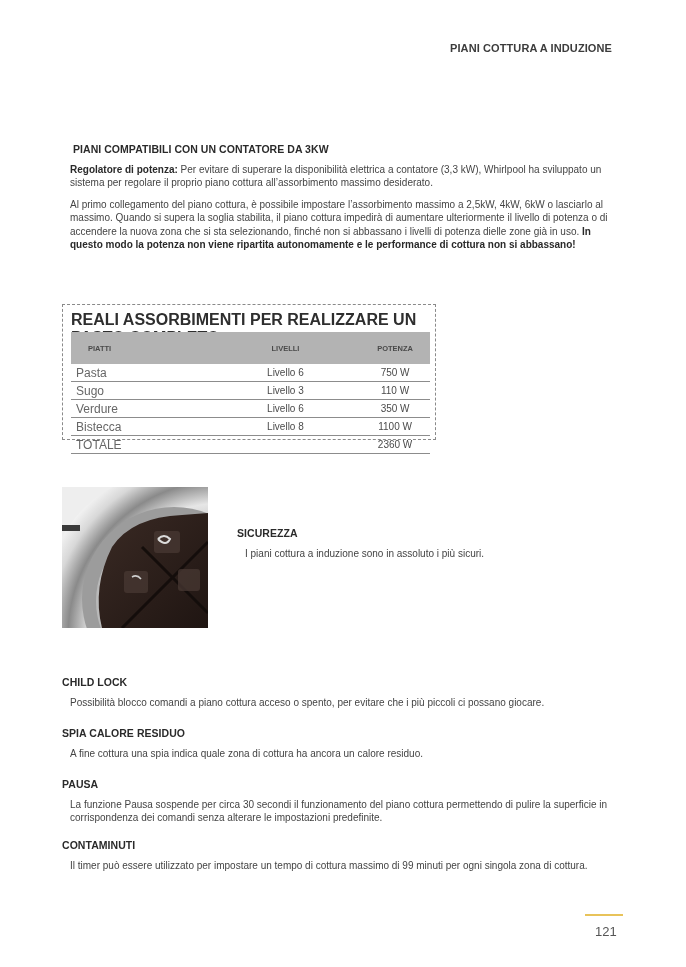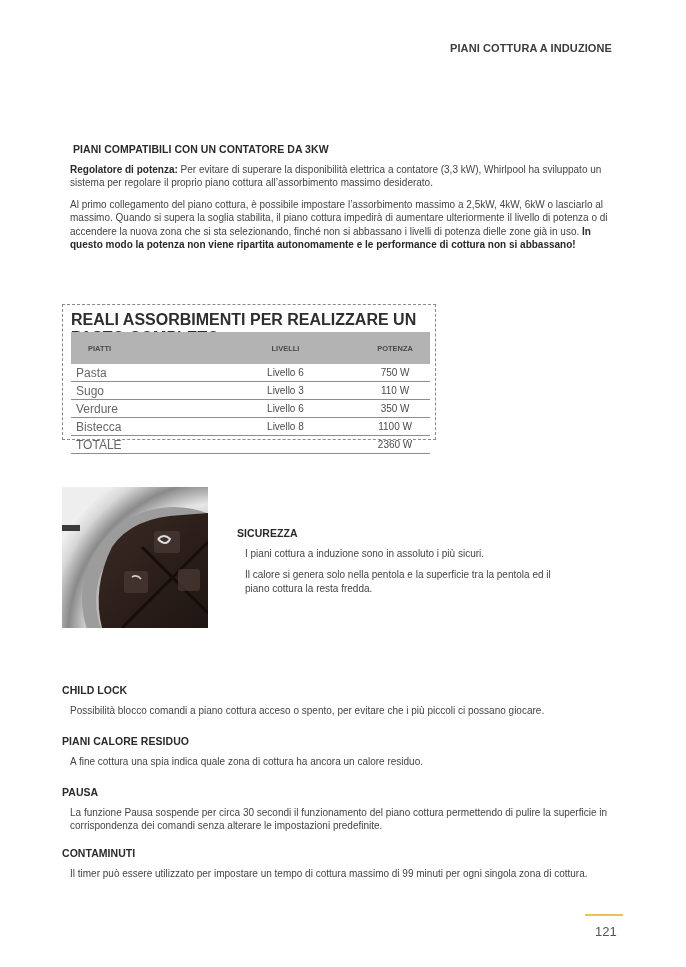--- a/index.html
+++ b/index.html
@@ -52,21 +52,21 @@
     .photo {
       left: 62px; top: 487px; width: 146px; height: 141px; overflow: hidden;
       background: #d9d9d9;
     }
 
     
     .sic { left: 237px; top: 527px; width: 340px; }
     .sic .h { }
 
     .feat { left: 62px; width: 570px; }
-    .feat .h { margin-bottom: 6px; margin-top: 8px; }
+    .feat .h { margin-bottom: 6px; }
 
     .pg-rule {
       left: 585px; top: 914px; width: 38px; height: 2px; background: #e8c35a;
     }
     .pg-num { left: 595px; top: 924px; font-size: 13px; color: #555; }
   </style>
 </head>
 <body>
 
 <div class="abs running-head">PIANI COTTURA A INDUZIONE</div>
@@ -146,30 +146,29 @@
     <rect x="62" y="84" width="24" height="22" rx="3" fill="#4a3a34" opacity="0.7"></rect>
     <rect x="116" y="82" width="22" height="22" rx="3" fill="#4a3a34" opacity="0.7"></rect>
     <path d="M96 52 q6 -6 12 0 q-4 8 -12 0" stroke="#dcdcdc" stroke-width="2" fill="none"></path>
     <path d="M70 90 q5 -3 9 2" stroke="#cfcfcf" stroke-width="1.5" fill="none"></path>
   </svg>
 </div>
 
 <section class="abs sic">
   <h3 class="h">SICUREZZA</h3>
   <p class="p">I piani cottura a induzione sono in assoluto i più sicuri.</p>
-  <p class="p">Il calore si genera solo nella pentola e la superficie tra la pentola ed il piano cottura la resta fredda.</p>
 </section>
 
 <section class="abs feat" style="top:676px">
   <h3 class="h">CHILD LOCK</h3>
   <p class="p">Possibilità blocco comandi a piano cottura acceso o spento,  per evitare che i più piccoli ci possano giocare.</p>
 </section>
 
 <section class="abs feat" style="top:727px">
-  <h3 class="h">PIANI CALORE RESIDUO</h3>
+  <h3 class="h">SPIA CALORE RESIDUO</h3>
   <p class="p">A fine cottura una spia indica quale zona di cottura ha ancora un calore residuo.</p>
 </section>
 
 <section class="abs feat" style="top:778px">
   <h3 class="h">PAUSA</h3>
   <p class="p">La funzione Pausa sospende per circa 30 secondi il funzionamento del piano cottura permettendo di pulire la superficie in corrispondenza dei comandi senza alterare le impostazioni predefinite.</p>
 </section>
 
 <section class="abs feat" style="top:839px">
   <h3 class="h">CONTAMINUTI</h3>

